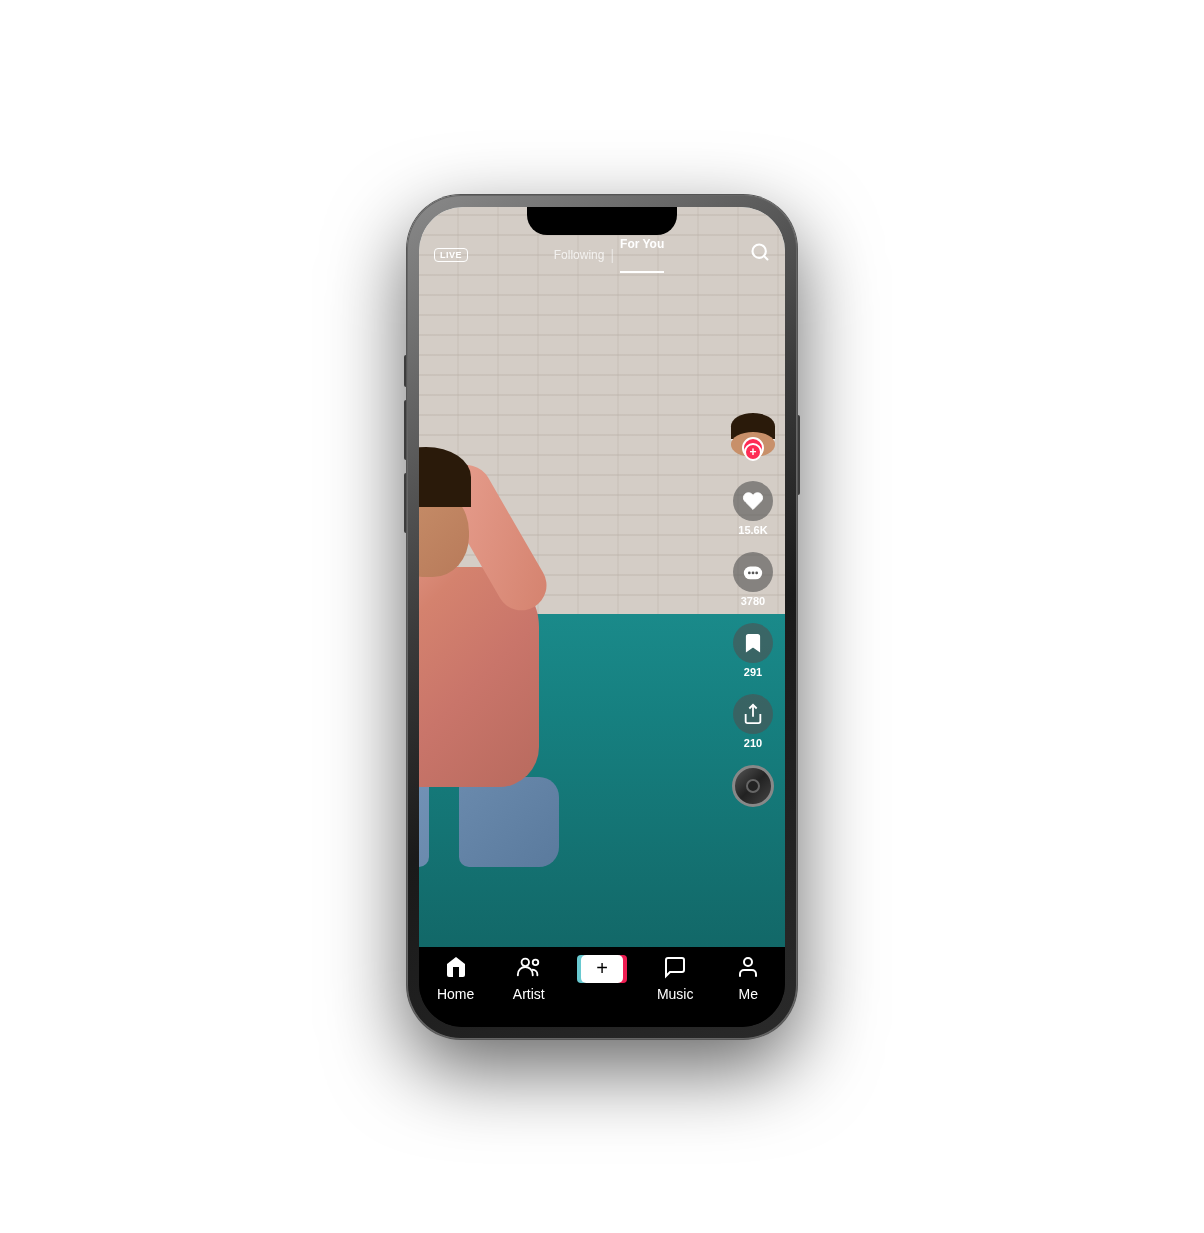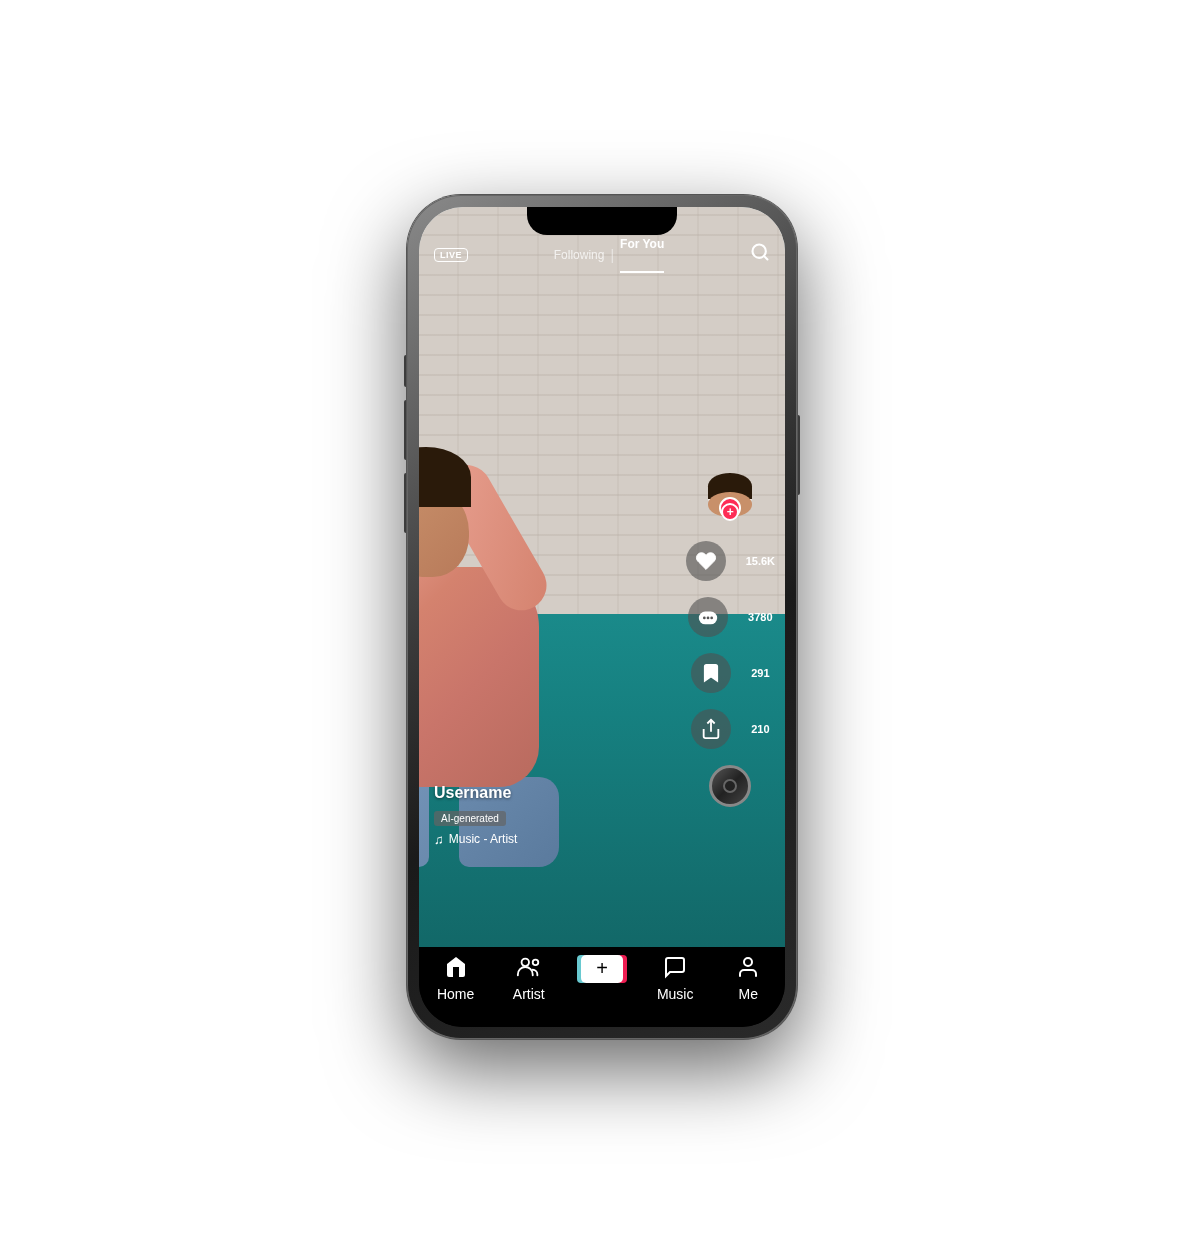--- a/index.html
+++ b/index.html
@@ -249,22 +249,23 @@
       bottom: 140px;
       display: flex;
       flex-direction: column;
       align-items: center;
       gap: 16px;
       z-index: 50;
     }
 
     .action-item {
       display: flex;
-      align-items: center;
-      gap: 20px;
+      flex-direction: column;
+      align-items: center;
+      gap: 3px;
     }
 
     .avatar-container {
       position: relative;
       width: 44px;
       height: 44px;
       margin-bottom: 8px;
     }
 
     .avatar-img {
@@ -650,28 +651,20 @@
               <polyline points="16 6 12 2 8 6" stroke="white" stroke-width="2" fill="none"></polyline>
               <line x1="12" y1="2" x2="12" y2="15" stroke="white" stroke-width="2"></line>
             </svg>
           </div>
           <span class="action-count">210</span>
         </div>
 
         <div class="music-disc"></div>
       </div>
 
-      <div class="bottom-content">
-        <div class="username">Username</div>
-        <div class="ai-badge">AI-generated</div>
-        <div class="music-info">
-          <span class="music-note">♫</span>
-          <span>Music - Artist</span>
-        </div>
-      </div>
     </div>
 
     <div class="bottom-nav">
 
       <div class="nav-item">
         <div class="nav-icon">
           <svg width="24" height="24" viewBox="0 0 24 24" fill="white">
             <path d="M3 9l9-7 9 7v11a2 2 0 0 1-2 2H5a2 2 0 0 1-2-2z"></path>
             <polyline points="9 22 9 12 15 12 15 22" fill="#000"></polyline>
           </svg>

